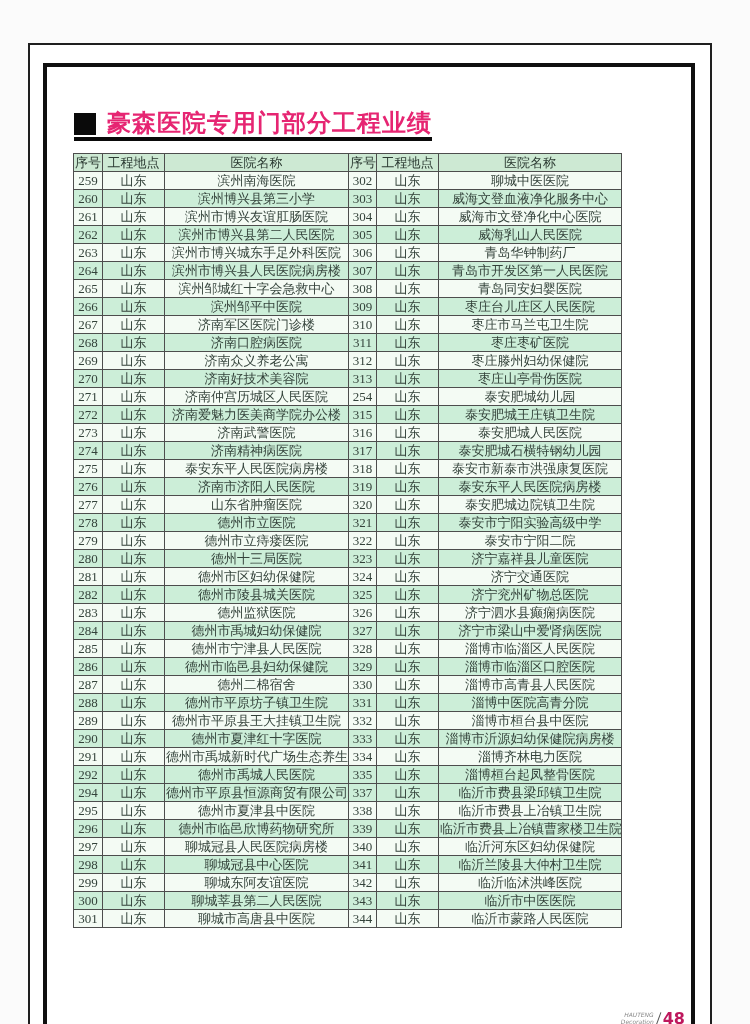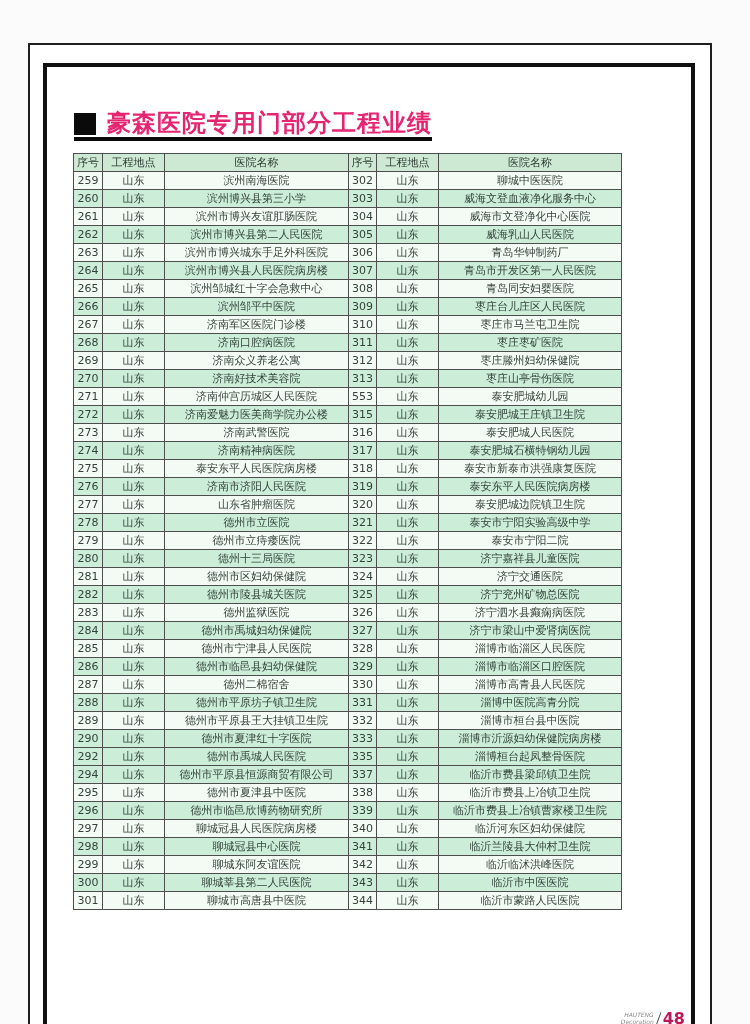--- a/index.html
+++ b/index.html
@@ -29,21 +29,21 @@
     display:inline-block;
   }
   .page-title {
     font-size:24px; font-weight:bold; color:#e62572;
     letter-spacing:1px; line-height:1; white-space:nowrap;
   }
   .projects-table {
     position:absolute; left:26px; top:86px;
     border-collapse:collapse; table-layout:fixed;
     width:548px;
-    font-size:11px; color:#33423a;
+    font-size:13px; color:#33423a;font-family:Liberation Serif, serif;
   }
   .projects-table th, .projects-table td {
     border:1px solid #4d4d4d;
     height:18px; padding:0 1px;
     text-align:center; vertical-align:middle;
     overflow:hidden; white-space:nowrap;
     font-weight:normal; line-height:1;
   }
   .projects-table thead th { background:#cde9d3; color:#2c3b33; }
   .projects-table tr.odd  td { background:#f4fbf4; }
@@ -188,21 +188,21 @@
             <td>山东</td>
             <td>济南好技术美容院</td>
             <td>313</td>
             <td>山东</td>
             <td>枣庄山亭骨伤医院</td>
           </tr>
           <tr class="odd">
             <td>271</td>
             <td>山东</td>
             <td>济南仲宫历城区人民医院</td>
-            <td>553</td>
+            <td>254</td>
             <td>山东</td>
             <td>泰安肥城幼儿园</td>
           </tr>
           <tr class="even">
             <td>272</td>
             <td>山东</td>
             <td>济南爱魅力医美商学院办公楼</td>
             <td>315</td>
             <td>山东</td>
             <td>泰安肥城王庄镇卫生院</td>
@@ -343,20 +343,28 @@
             <td>山东</td>
             <td>淄博市桓台县中医院</td>
           </tr>
           <tr class="even">
             <td>290</td>
             <td>山东</td>
             <td>德州市夏津红十字医院</td>
             <td>333</td>
             <td>山东</td>
             <td>淄博市沂源妇幼保健院病房楼</td>
+          </tr>
+          <tr class="odd">
+            <td>291</td>
+            <td>山东</td>
+            <td>德州市禹城新时代广场生态养生馆</td>
+            <td>334</td>
+            <td>山东</td>
+            <td>淄博齐林电力医院</td>
           </tr>
           <tr class="even">
             <td>292</td>
             <td>山东</td>
             <td>德州市禹城人民医院</td>
             <td>335</td>
             <td>山东</td>
             <td>淄博桓台起凤整骨医院</td>
           </tr>
           <tr class="even">

